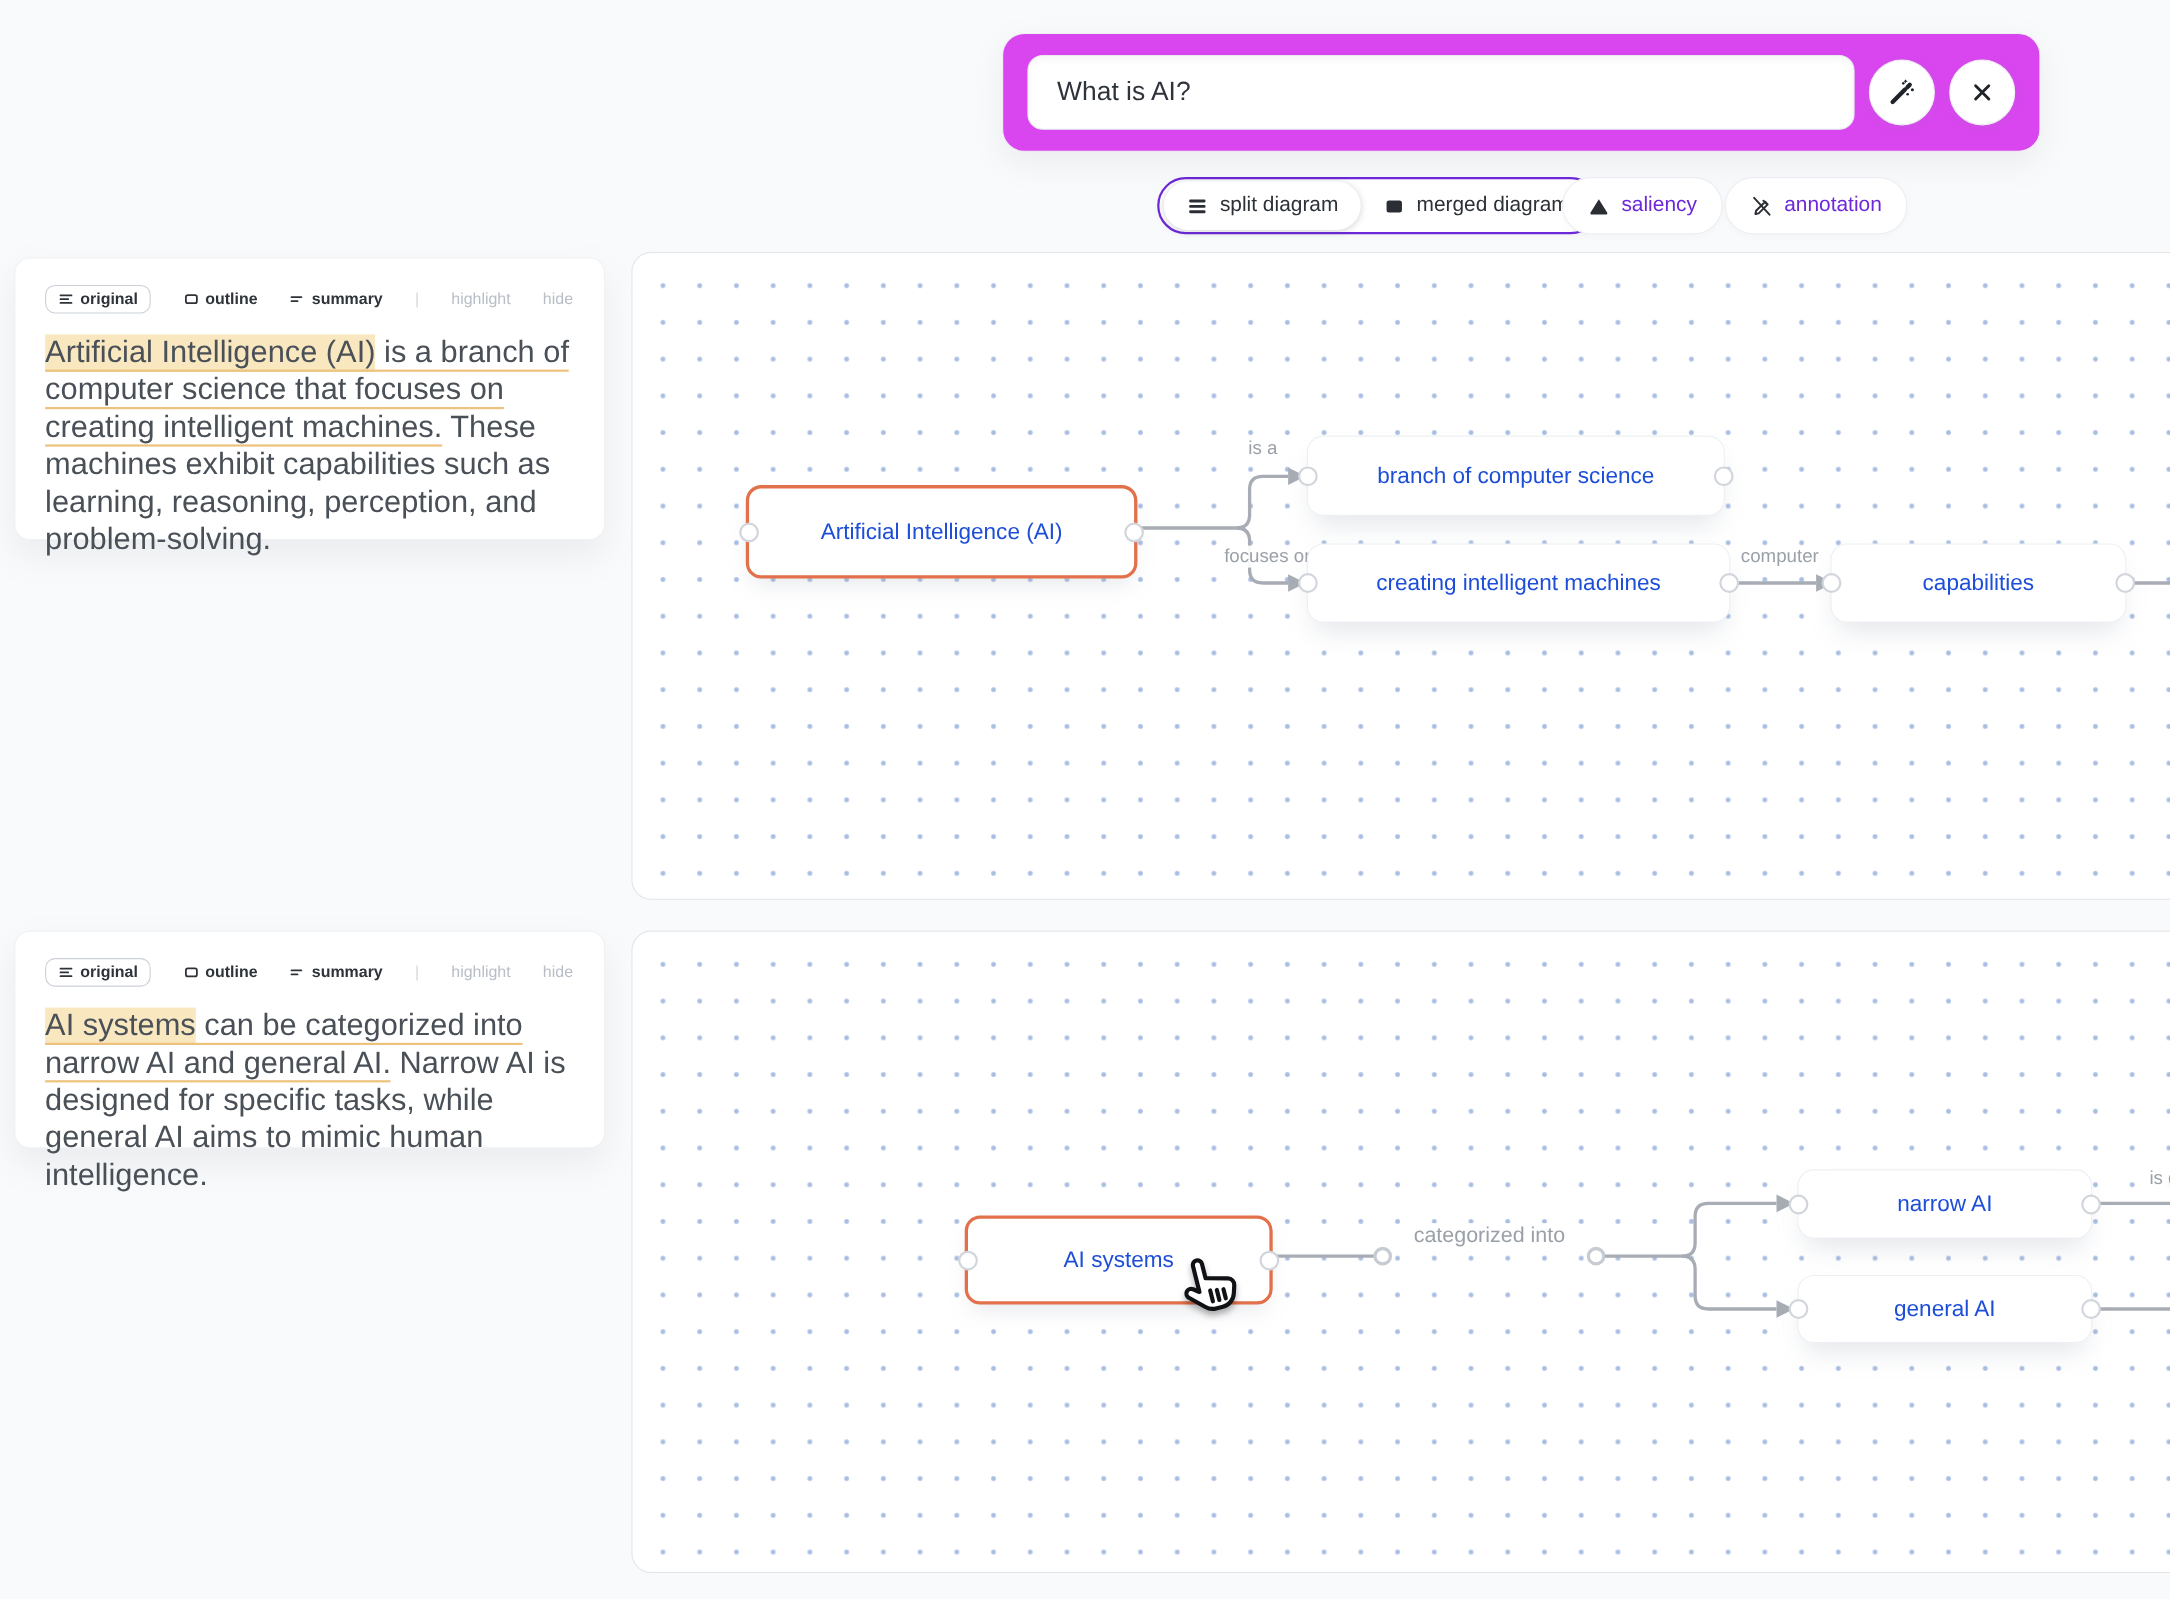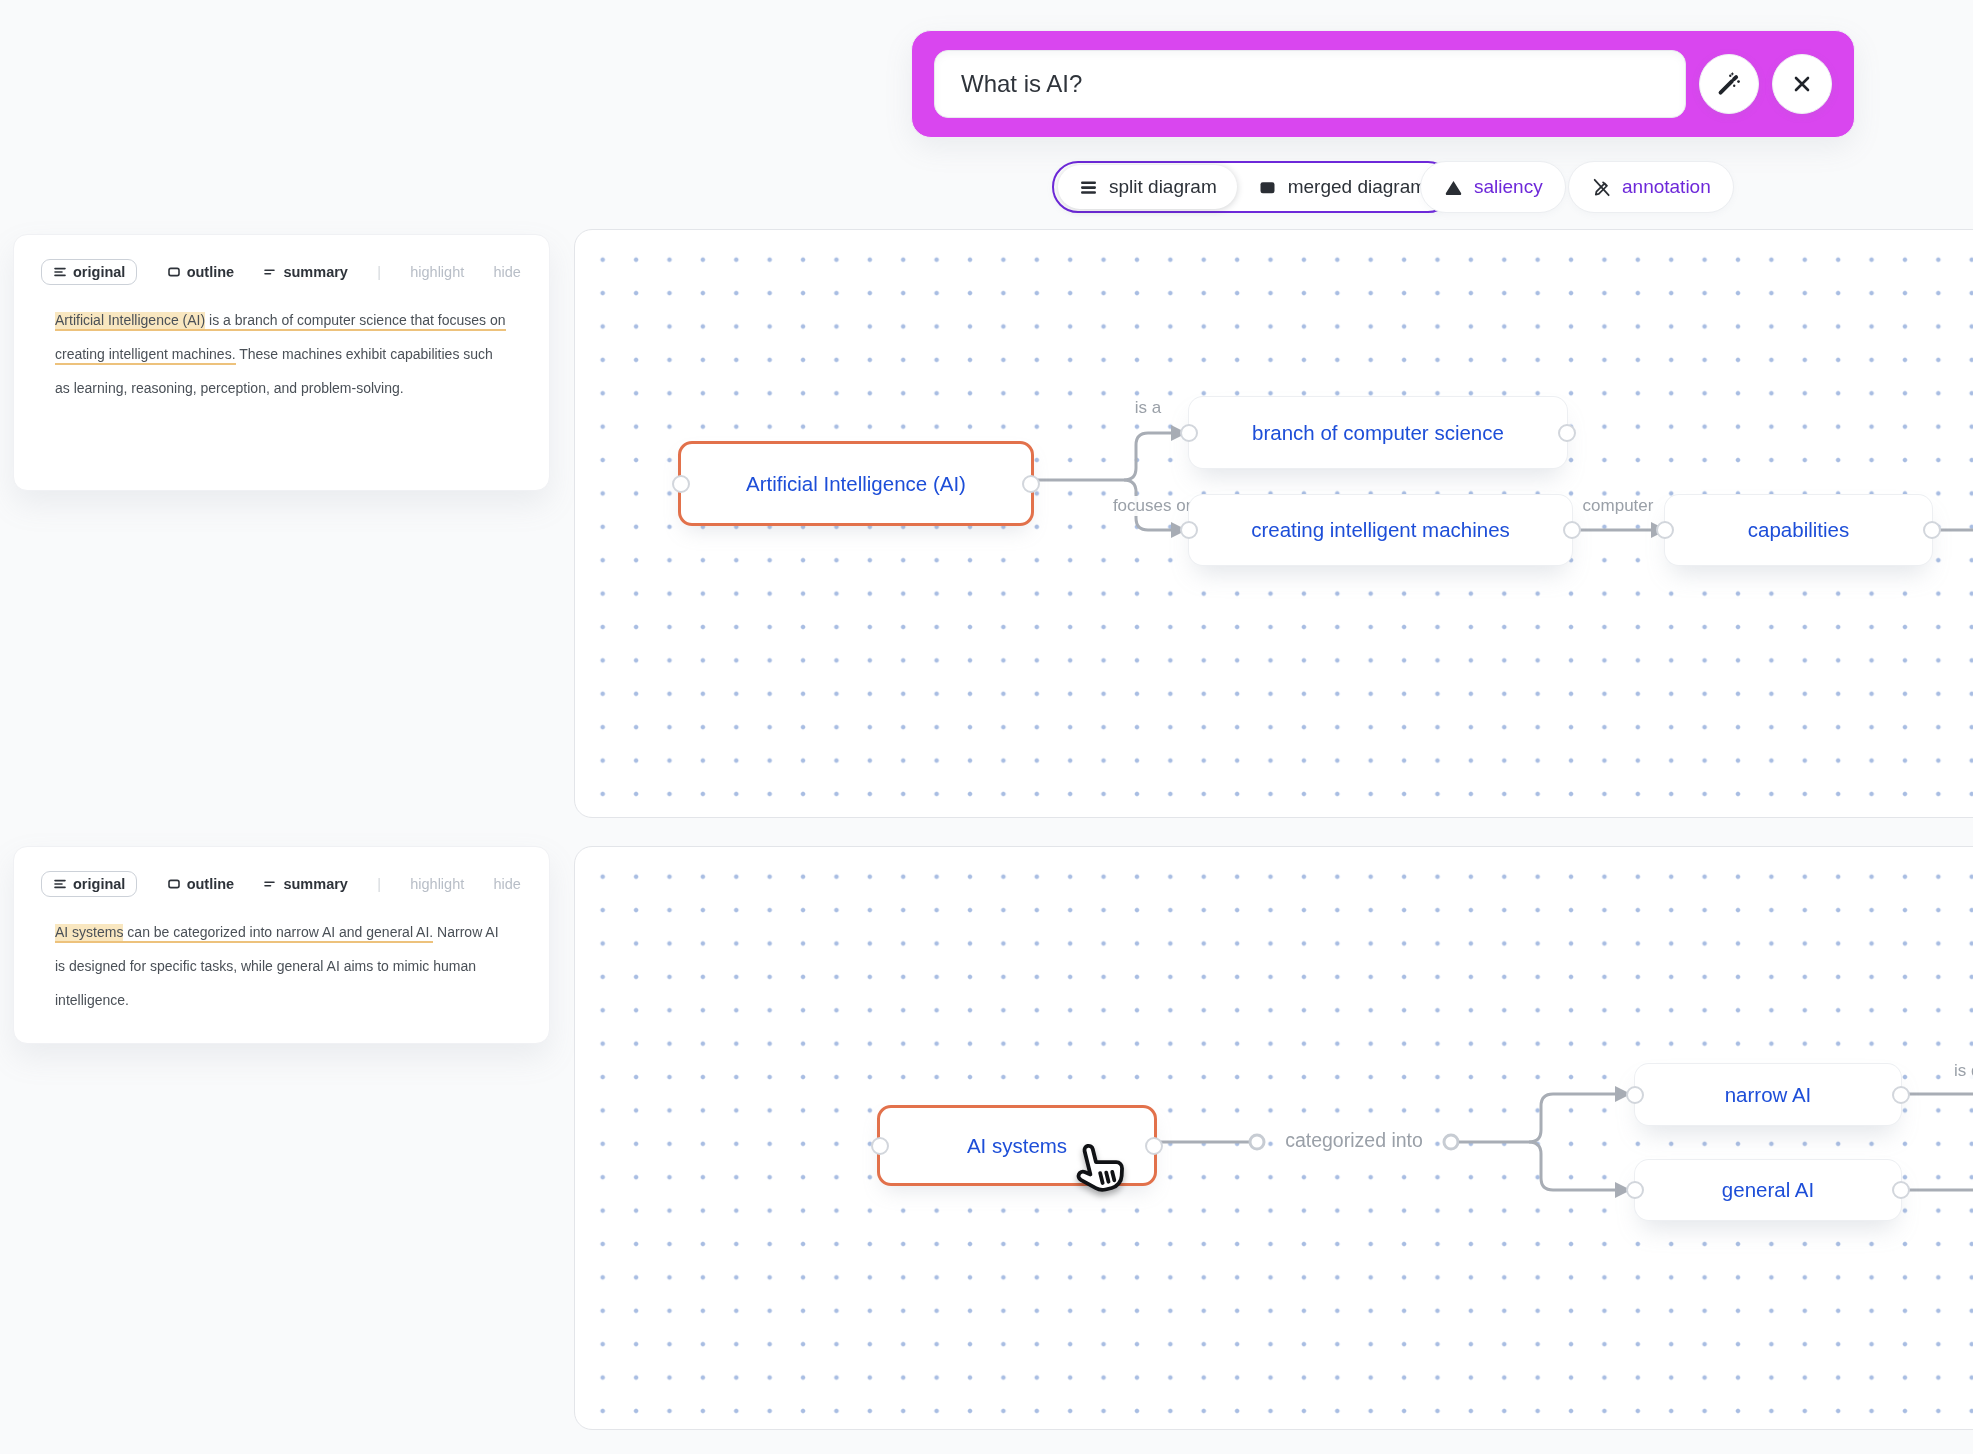--- a/index.html
+++ b/index.html
@@ -61,21 +61,21 @@
   .src-card.c1{top:234px;height:257px;}
   .src-card.c2{top:846px;height:198px;}
   .tab-row{
     display:flex;align-items:center;justify-content:space-between;gap:15px;
     font-size:14.5px;color:#2e333a;font-weight:600;margin-bottom:18px;white-space:nowrap;
   }
   .tab{display:flex;align-items:center;gap:6px;cursor:pointer;}
   .tab.boxed{border:1.5px solid #ccd1d8;border-radius:9px;padding:4px 11px;}
   .tab.muted{color:#b8bec7;font-weight:400;}
   .tab-sep{color:#d5d8dd;font-weight:400;}
-  .card-text{font-size:14px;line-height:34px;color:#4a5057;margin:14px;}
+  .card-text{font-size:28px;line-height:34px;color:#4a5057;margin:0;}
   .hl{background:#f9e7c0;border-bottom:2px solid #edc27c;padding-bottom:1px;}
   .ul{border-bottom:2px solid #edc27c;padding-bottom:1px;}
   
   .canvas{
     position:absolute;left:574px;width:1420px;background:#ffffff;
     border:1px solid #e3e5e9;border-radius:18px;box-sizing:border-box;
     background-image:radial-gradient(circle, rgba(122,154,211,.65) 1.6px, rgba(122,154,211,.22) 2.4px, transparent 2.8px);
     background-size:33.4px 33.4px;background-position:11px 13px;
   }
   .canvas.d1{top:229px;height:589px;}
@@ -292,21 +292,21 @@
     <circle class="edge-dot" cx="682" cy="295" r="7"></circle>
     <circle class="edge-dot" cx="876" cy="295" r="7"></circle>
     <path class="edge" d="M884 295 H954 Q966 295 966 283 V259 Q966 247 978 247 H1040"></path>
     <polygon class="arrow" points="1040,239 1056,247 1040,255"></polygon>
     <path class="edge" d="M954 295 Q966 295 966 307 V331 Q966 343 978 343 H1040"></path>
     <polygon class="arrow" points="1040,335 1056,343 1040,351"></polygon>
     <path class="edge" d="M1326 247 H1420"></path>
     <path class="edge" d="M1326 343 H1420"></path>
   </svg>
 
-  <div class="rel-label" style="left:779px;top:282px;">categorized into</div>
+  <div class="rel-label" style="left:779px;top:265px;">categorized into</div>
   <div class="edge-label clip-label" style="left:1374px;top:214px;">is de</div>
 
   <div class="node selected" style="left:302px;top:258px;width:274px;height:75px;">
     <span>AI systems</span>
     <span class="handle l"></span>
     <span class="handle r"></span>
   </div>
   <div class="node" style="left:1060px;top:217px;width:266px;height:61px;">
     <span>narrow AI</span>
     <span class="handle l"></span>

